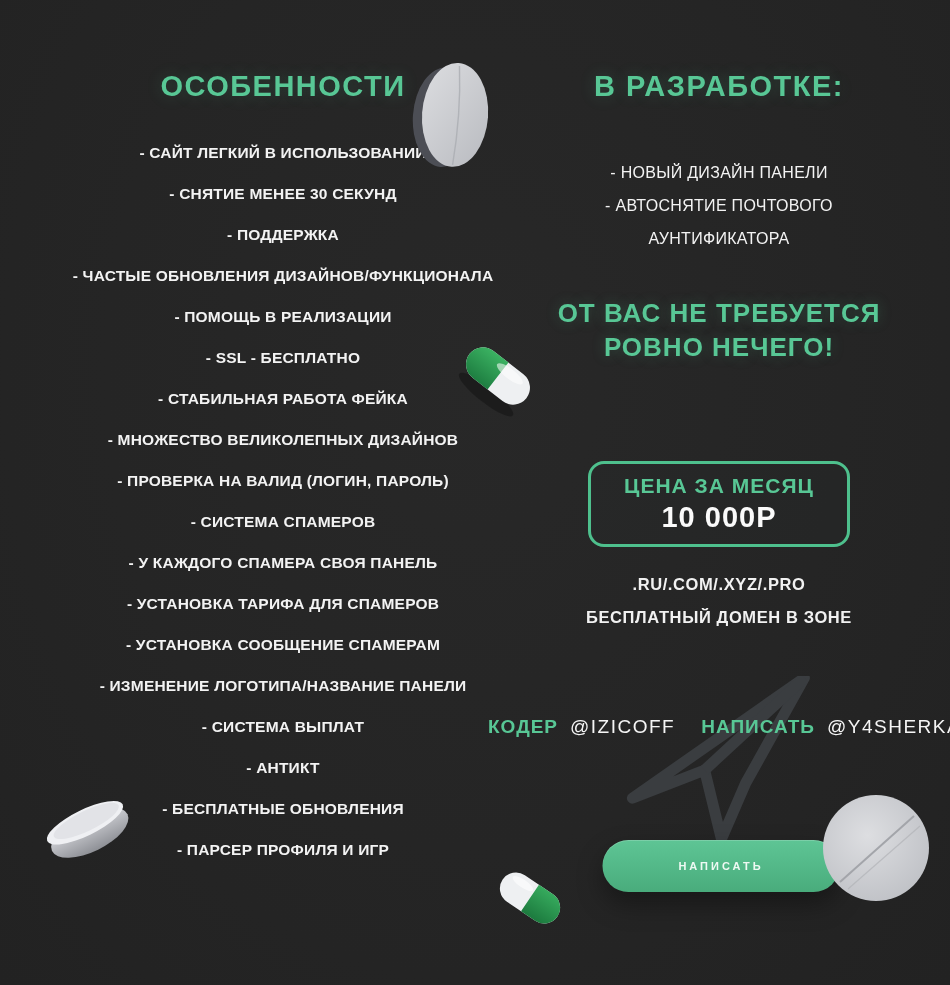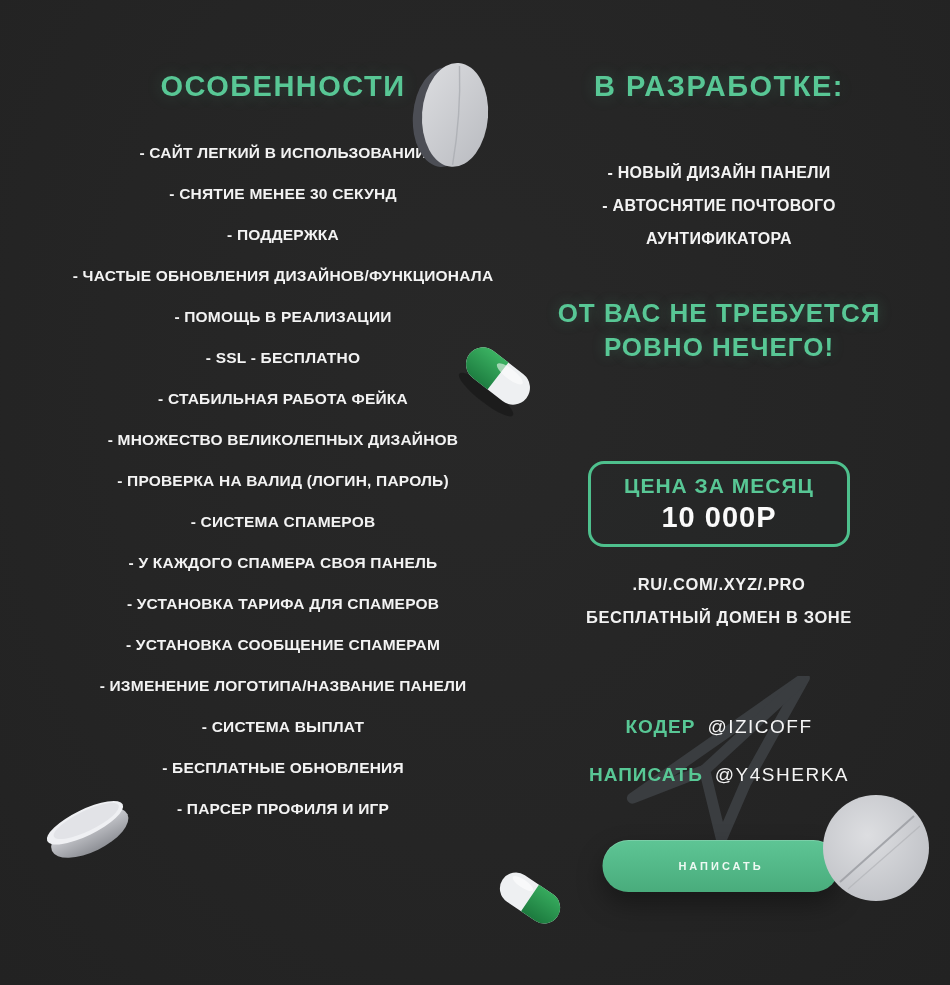--- a/index.html
+++ b/index.html
@@ -19,40 +19,40 @@
     text-shadow:0 0 16px rgba(88,199,149,.22);
   }
   .feature-list{position:absolute;top:132px;left:0;right:0;}
   .feature-item{
     height:41px;display:flex;align-items:center;justify-content:center;
     white-space:nowrap;color:#f3f3f3;font-size:15.5px;font-weight:700;letter-spacing:.2px;
   }
   .dev-list{position:absolute;top:156px;left:0;right:0;}
   .dev-item{
     width:320px;margin:0 auto;text-align:center;color:#f3f3f3;
-    font-size:16px;font-weight:700;letter-spacing:.3px;line-height:33px;
+    font-size:16px;font-weight:400;letter-spacing:.3px;line-height:33px;
   }
   .promo{
     position:absolute;top:296px;left:0;right:0;text-align:center;
     color:#58c795;font-size:26px;font-weight:700;letter-spacing:1px;line-height:34px;
     text-shadow:0 0 14px rgba(88,199,149,.25);
   }
   .price-box{
     position:absolute;top:461px;left:50%;transform:translateX(-50%);
     width:256px;height:80px;border:3px solid #4ec08d;border-radius:16px;
     display:flex;flex-direction:column;align-items:center;justify-content:center;gap:3px;
     background:rgba(40,44,42,.25);
   }
   .price-label{color:#58c795;font-size:21px;font-weight:700;letter-spacing:1px;}
   .price-value{color:#fafafa;font-size:29px;font-weight:700;letter-spacing:1px;}
   .domain{
     position:absolute;top:568px;left:0;right:0;text-align:center;
     color:#f1f1f1;font-size:16.5px;font-weight:700;letter-spacing:.6px;line-height:33px;
   }
-  .contacts{position:absolute;top:716px;left:0;right:0;display:flex;flex-direction:column;gap:26px;z-index:2;}
+  .contacts{position:absolute;top:716px;left:0;right:0;display:flex;flex-direction:row;gap:26px;z-index:2;}
   .contact-row{display:flex;justify-content:center;align-items:baseline;gap:12px;}
   .contact-role{color:#58c795;font-size:19px;font-weight:700;letter-spacing:1px;}
   .contact-handle{color:#f5f5f5;font-size:19px;font-weight:400;letter-spacing:1.5px;cursor:pointer;}
   .cta{
     position:absolute;top:840px;left:50%;transform:translateX(-50%);margin-left:2px;
     width:237px;height:52px;border:none;border-radius:26px;cursor:pointer;
     background:linear-gradient(180deg,#5ec595 0%,#49ac7c 100%);
     color:#eef9f3;font-family:inherit;font-size:11px;font-weight:700;letter-spacing:3px;
     box-shadow:0 12px 26px rgba(0,0,0,.35), inset 0 1px 0 rgba(255,255,255,.18);
     z-index:2;
@@ -101,20 +101,21 @@
 
         <div class="feature-item">- УСТАНОВКА ТАРИФА ДЛЯ СПАМЕРОВ</div>
 
         <div class="feature-item">- УСТАНОВКА СООБЩЕНИЕ СПАМЕРАМ</div>
 
 
         <div class="feature-item">- ИЗМЕНЕНИЕ ЛОГОТИПА/НАЗВАНИЕ ПАНЕЛИ</div>
 
         <div class="feature-item">- СИСТЕМА ВЫПЛАТ</div>
 
+        <div class="feature-item">- АНТИКТ</div>
 
         <div class="feature-item">- БЕСПЛАТНЫЕ ОБНОВЛЕНИЯ</div>
 
         <div class="feature-item">- ПАРСЕР ПРОФИЛЯ И ИГР</div>
       </div>
   </div>
 
   <div class="col-right">
     <h1 class="big-title">В РАЗРАБОТКЕ:</h1>
 

